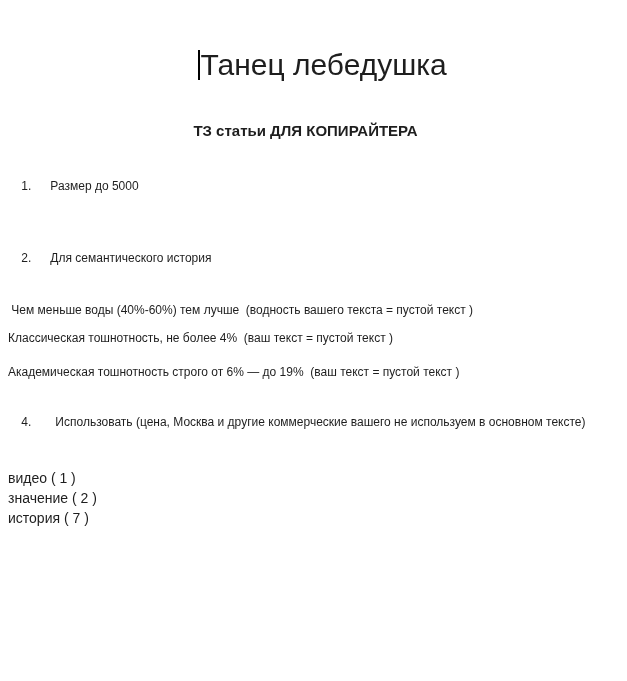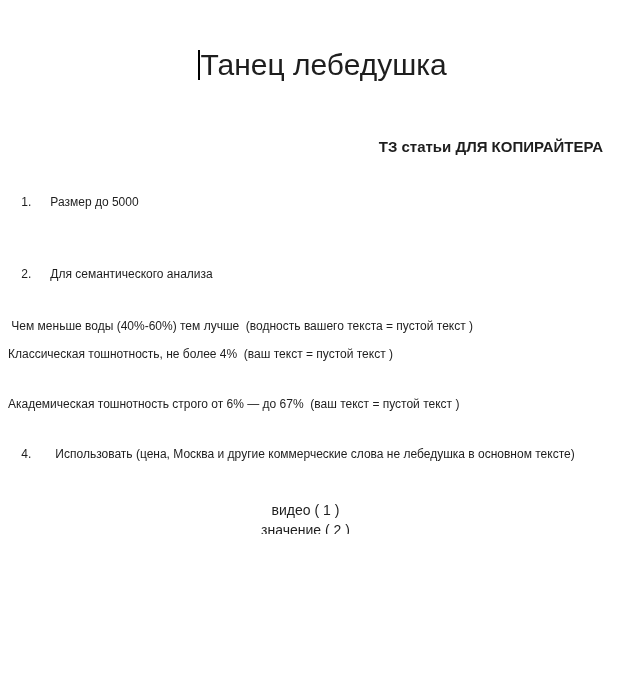--- a/index.html
+++ b/index.html
@@ -28,73 +28,72 @@
   }
   .caret {
     display: inline-block;
     width: 2px;
     height: 30px;
     background: #000000;
     vertical-align: -5px;
     margin-right: 1px;
   }
   .subtitle {
-    text-align: right;
+    text-align: center;
     font-weight: bold;
     font-size: 15px;
     line-height: 18px;
-    margin-top: 16px;
     white-space: pre;
   }
   .para {
     font-size: 12px;
     line-height: 20px;
     white-space: pre-wrap;
   }
   .num { display: inline-block; white-space: pre; }
   .num.w1 { width: 29px; }
   .num.w2 { width: 34px; }
   .p-item1   { margin-top: 16px; margin-bottom: 12px; }
   .p-item2   { margin-bottom: 12px; }
   .p-water   { margin-bottom: 8px; }
-  .p-classic { margin-bottom: 30px; }
+  .p-classic { margin-bottom: 14px; }
   .p-academic{ margin-bottom: 10px; }
   .p-item3   { margin-bottom: 52px; }
   .p-item4   { margin-bottom: 16px; }
   .keywords  { margin-bottom: 13px; }
-  .keywords .kw { font-size: 14px; line-height: 20px; white-space: pre; text-align: center; }
+  .keywords .kw { font-size: 14px; line-height: 20px; white-space: pre; }
 </style>
 </head>
 <body>
 
 <div class="doc">
 
   <div class="title-row">
     <span class="caret"></span><span>Танец лебедушка</span>
   </div>
 
   <div class="subtitle">ТЗ статьи ДЛЯ КОПИРАЙТЕРА</div>
 
   <div class="para p-item1">
     <span class="num w1">1.</span><span>Размер до 5000</span>
   </div>
 
   <div class="para p-item2">
-    <span class="num w1">2.</span><span>Для семантического анализа</span>
+    <span class="num w1">2.</span><span>Для семантического история</span>
   </div>
 
   <div class="para p-water"> Чем меньше воды (40%-60%) тем лучше  (водность вашего текста = пустой текст )</div>
 
   <div class="para p-classic">Классическая тошнотность, не более 4%  (ваш текст = пустой текст )</div>
 
-  <div class="para p-academic">Академическая тошнотность строго от 6% — до 67%  (ваш текст = пустой текст )</div>
+  <div class="para p-academic">Академическая тошнотность строго от 6% — до 19%  (ваш текст = пустой текст )</div>
 
 
   <div class="para p-item4">
-    <span class="num w2">4.</span><span>Использовать (цена, Москва и другие коммерческие слова не лебедушка в основном тексте)</span>
+    <span class="num w2">4.</span><span>Использовать (цена, Москва и другие коммерческие вашего не используем в основном тексте)</span>
   </div>
 
   <div class="keywords">
     <div class="kw">видео ( 1 )</div>
     <div class="kw">значение ( 2 )</div>
     <div class="kw">история ( 7 )</div>
 
   </div>
 
 </div>

